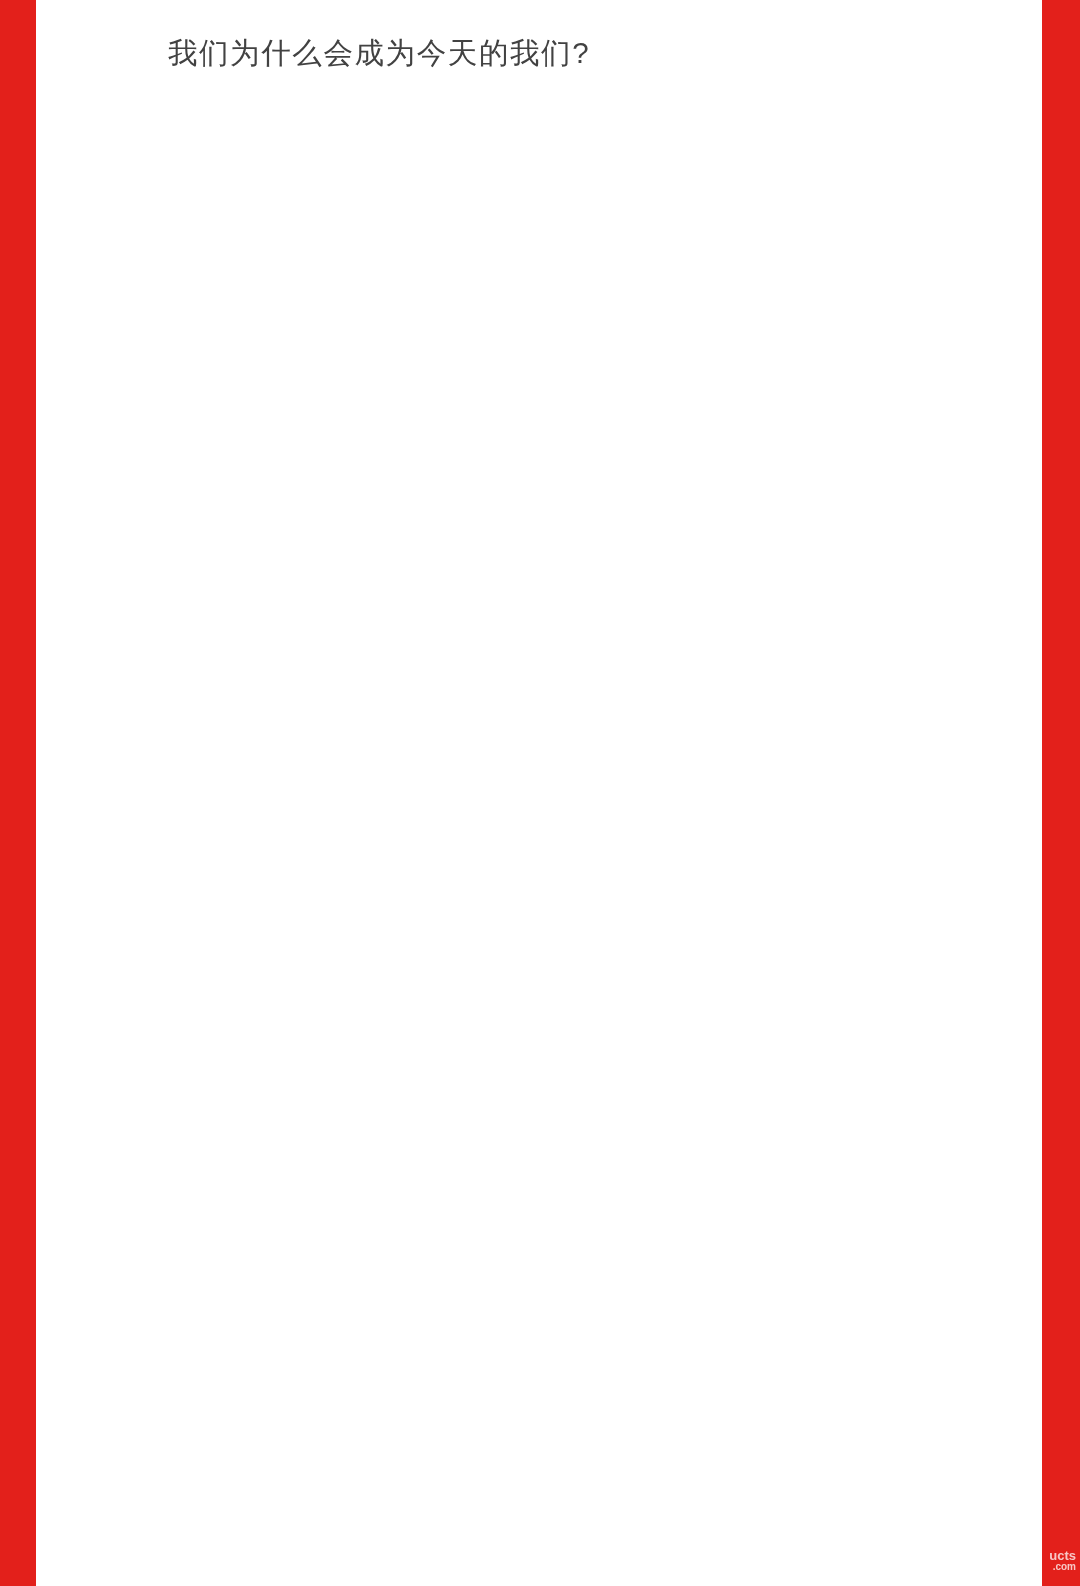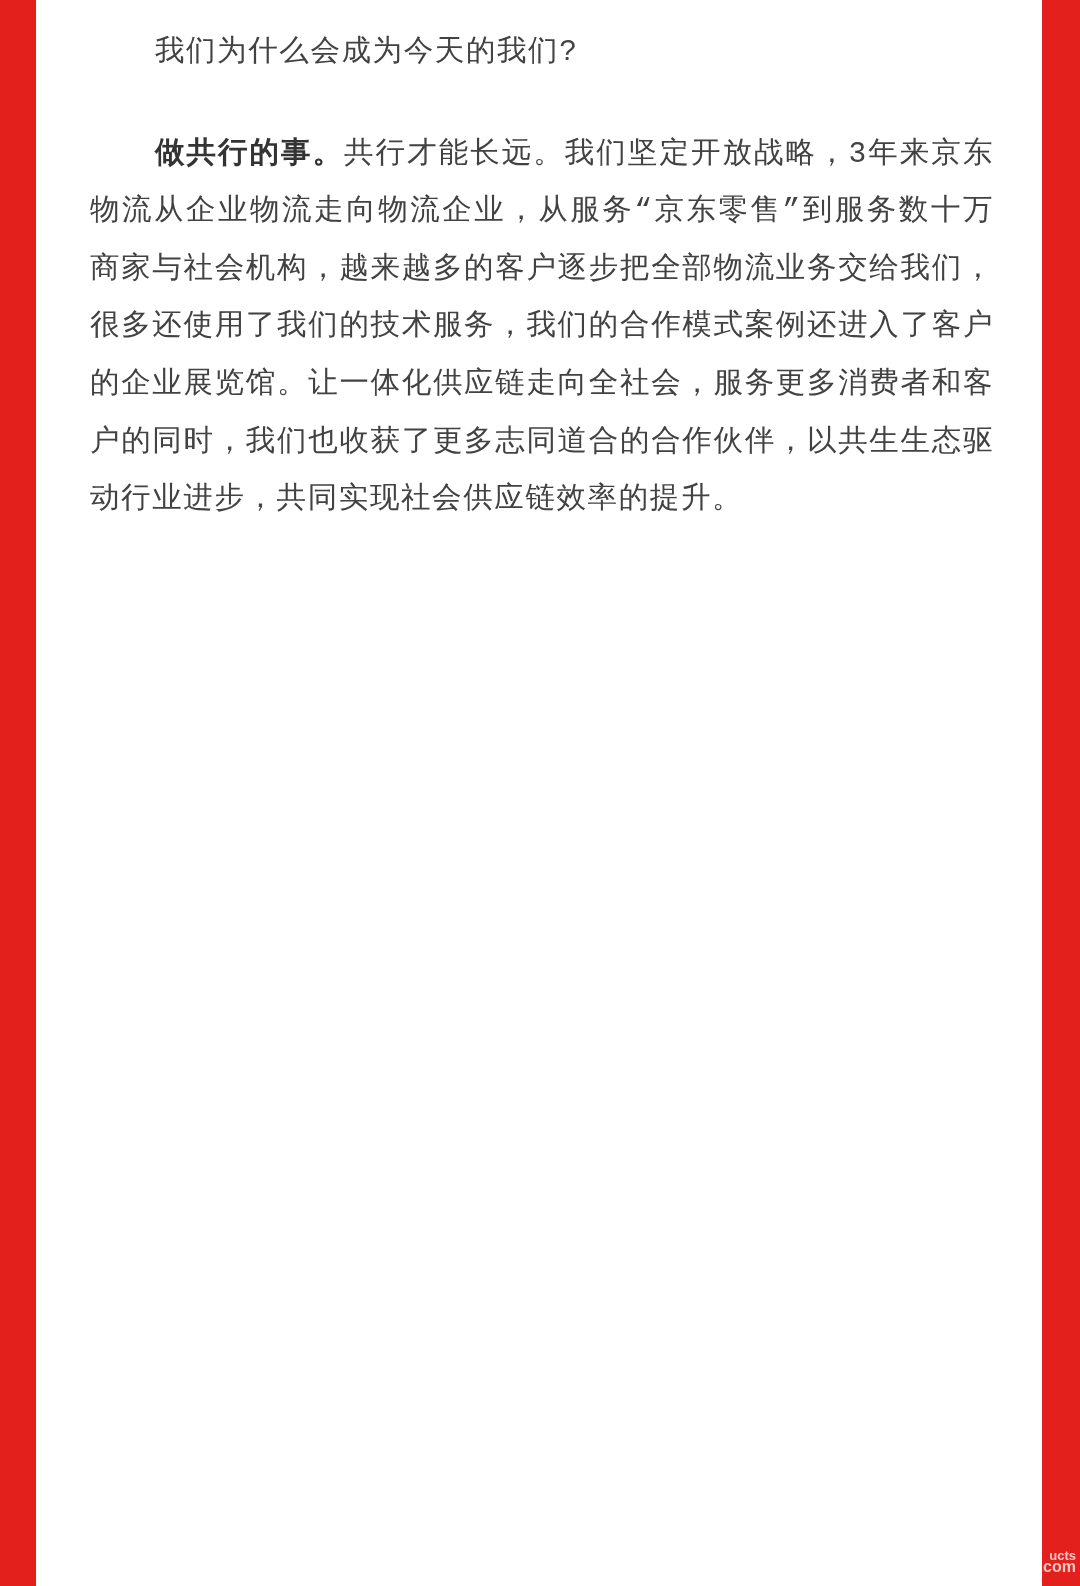--- a/index.html
+++ b/index.html
@@ -16,24 +16,24 @@
   .side-bar {
     position: absolute;
     top: 0;
     bottom: 0;
     background: #e3201b;
   }
   .side-bar.left { left: 0; width: 36px; }
   .side-bar.right { right: 0; width: 38px; }
   .content {
     position: absolute;
-    left: 90px;
+    left: 103px;
     top: 24px;
     width: 904px;
-    font-family: Liberation Mono, monospace;
+    font-family: Liberation Sans, sans-serif;
     color: #424242;
     font-size: 29.5px;
     line-height: 57.6px;
     letter-spacing: 1.6px;
     text-align: justify;
   }
   .para {
     margin: 0 0 44px 0;
     text-indent: 2.2em;
   }
@@ -48,34 +48,31 @@
     position: absolute;
     right: 4px;
     bottom: 14px;
     font-family: "Liberation Sans", sans-serif;
     font-weight: bold;
     color: rgba(255,255,255,0.75);
     font-size: 13px;
     line-height: 11px;
     text-align: right;
   }
-  .watermark .wm-line2 { font-size: 16px; display: block; }
+  .watermark .wm-line2 { font-size: 10px; display: block; }
 </style>
 </head>
 <body>
 
 <div class="side-bar left"></div>
 <div class="side-bar right"></div>
 
 <div class="content">
   <p class="para intro">我们为什么会成为今天的我们?</p>
 
 
 
-  <p class="para">
-    <span class="lead">做共行的事。</span><span>共行才能长远。我们坚定开放战略，3年来京东物流从企业物流走向物流企业，从服务“京东零售”到服务数十万商家与社会机构，越来越多的客户逐步把全部物流业务交给我们，很多还使用了我们的技术服务，我们的合作模式案例还进入了客户的企业展览馆。让一体化供应链走向全社会，服务更多消费者和客户的同时，我们也收获了更多志同道合的合作伙伴，以共生生态驱动行业进步，共同实现社会供应链效率的提升。</span>
-  </p>
 </div>
 
 <div class="watermark">
   <span>ucts</span>
   <span class="wm-line2">.com</span>
 </div>
 
 </body></html>

